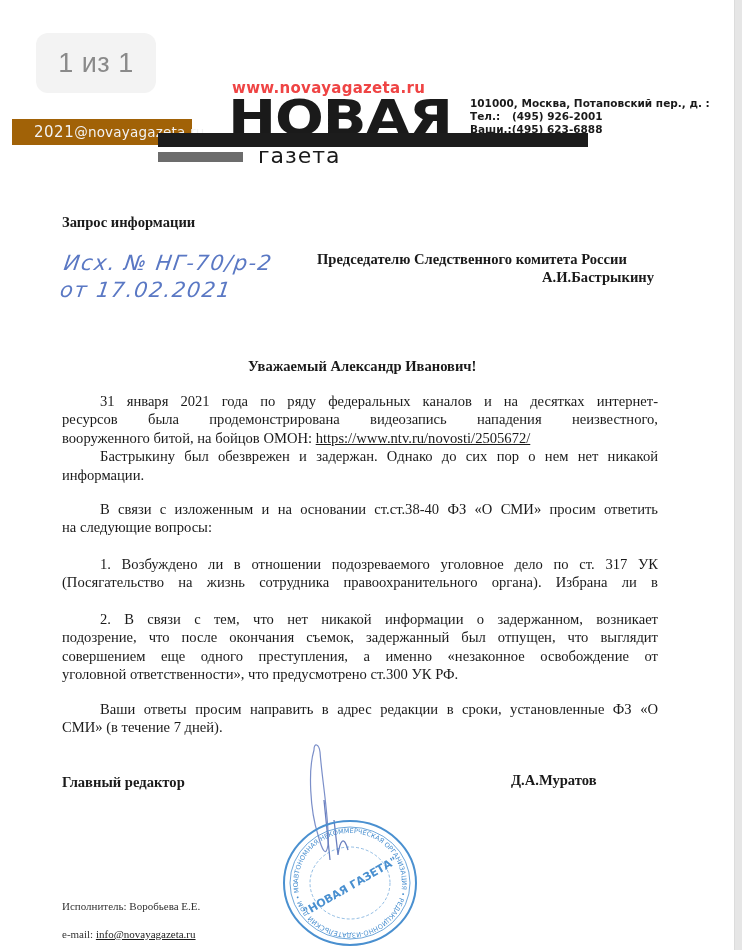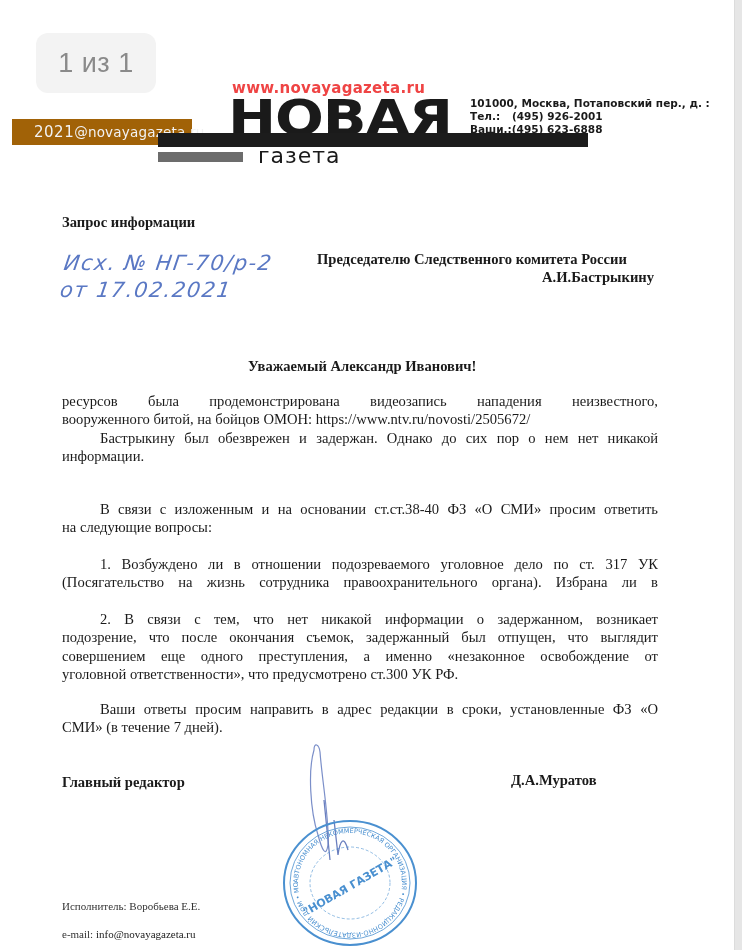--- a/index.html
+++ b/index.html
@@ -51,21 +51,21 @@
   .handwritten {
     position: absolute; left: 62px; top: 250px;
     font-family: "DejaVu Sans", sans-serif; font-style: italic; font-size: 21px; line-height: 27px;
     color: #5a78c4; letter-spacing: 1.5px; transform: skewX(-8deg);
   }
 
   .para { position: absolute; left: 62px; width: 596px; font-size: 14.6px; line-height: 18.4px; text-align: justify; }
   .para .line { display: block; text-align-last: justify; white-space: nowrap; }
   .para .line.last { text-align-last: left; }
   .indent { padding-left: 38px; }
-  .link { color: #1a1a1a; margin-top: 11px; }
+  .link { text-decoration: underline; color: #1a1a1a; margin-top: 11px; }
 
   .small { position: absolute; left: 62px; font-size: 11px; color: #333; }
 
   .stamp { position: absolute; left: 280px; top: 818px; width: 140px; height: 130px; }
   .signature { position: absolute; left: 300px; top: 740px; width: 80px; height: 140px; }
 </style>
 </head>
 <body>
 
 <div class="right-edge"></div>
@@ -101,20 +101,21 @@
   <div>Исх. № НГ-70/р-2</div>
   <div>от 17.02.2021</div>
 </div>
 
 <div class="doc-text bold" style="left:317px; top:250px;">Председателю Следственного комитета России</div>
 <div class="doc-text bold" style="right:88px; top:268px;">А.И.Бастрыкину</div>
 
 <div class="doc-text bold" style="left:248px; top:357px;">Уважаемый Александр Иванович!</div>
 
 <div class="para" style="top:392px;">
+  <span class="line indent">31 января 2021 года по ряду федеральных каналов и на десятках  интернет-</span>
   <span class="line">ресурсов  была  продемонстрирована    видеозапись  нападения  неизвестного,</span>
   <span class="line last"><span>вооруженного битой, на бойцов ОМОН:  </span><a class="link">https://www.ntv.ru/novosti/2505672/</a></span>
   <span class="line indent">Бастрыкину был обезврежен и задержан. Однако до сих пор о нем нет никакой</span>
   <span class="line last">информации.</span>
 </div>
 
 <div class="para" style="top:500px;">
   <span class="line indent">В связи с изложенным и на основании ст.ст.38-40 ФЗ «О СМИ» просим ответить</span>
   <span class="line last">на следующие вопросы:</span>
 </div>

